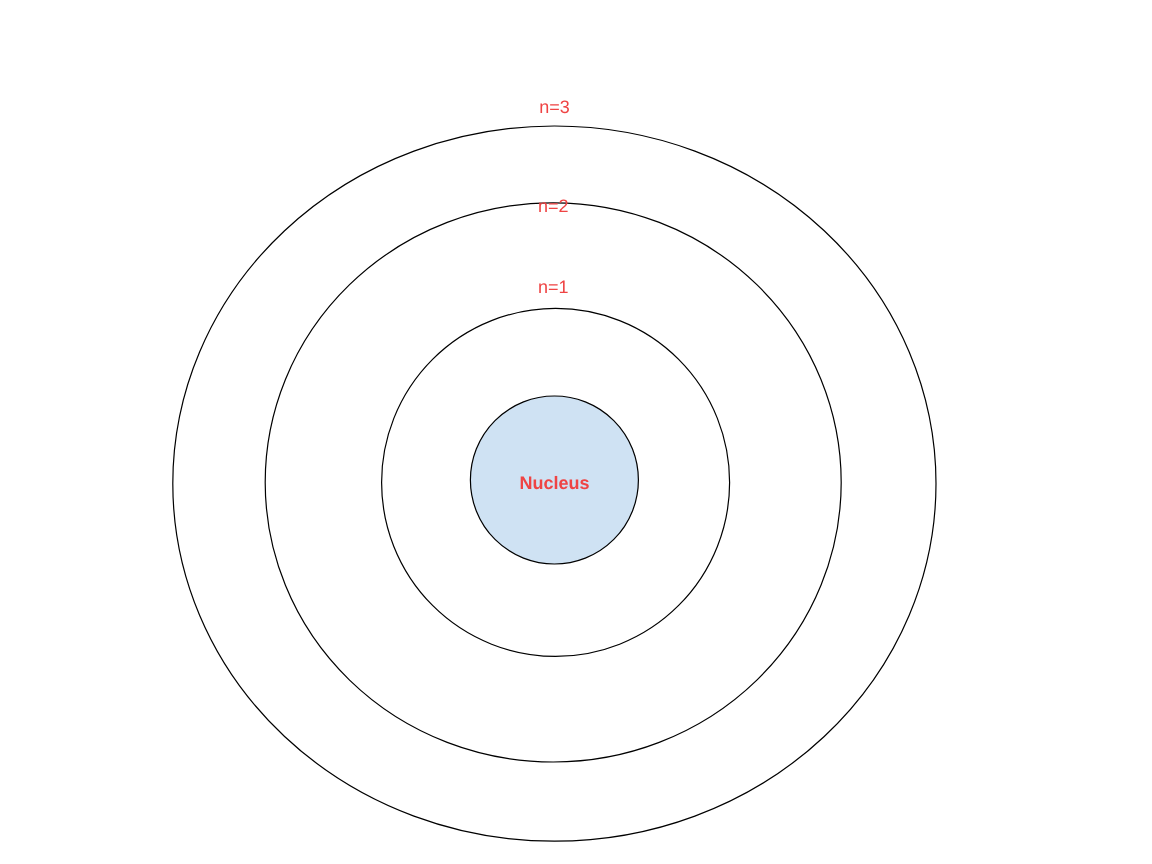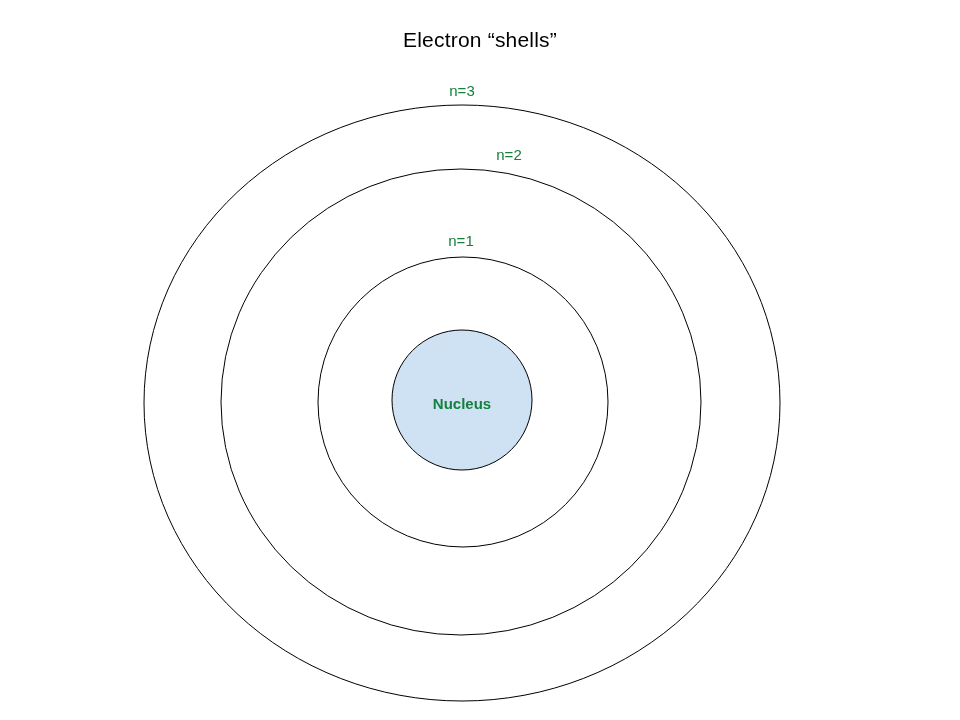--- a/index.html
+++ b/index.html
@@ -30,39 +30,38 @@
       width: 100%;
       text-align: center;
       font-size: 21px;
       color: #000000;
       letter-spacing: 0.2px;
     }
     .label {
       position: absolute;
       transform: translate(-50%, -50%);
       font-size: 15px;
-      color: #15803d;
+      color: #ef4444;
       white-space: nowrap;
     }
   </style>
 </head>
 <body>
 
 <div class="slide">
 
   <svg class="diagram-svg" width="960" height="720" viewBox="0 0 960 720">
     <ellipse cx="462" cy="403" rx="318" ry="298" fill="none" stroke="#000000" stroke-width="1"></ellipse>
     <ellipse cx="461" cy="402" rx="240" ry="233" fill="none" stroke="#000000" stroke-width="1"></ellipse>
     <circle cx="463" cy="402" r="145" fill="none" stroke="#000000" stroke-width="1"></circle>
     <circle cx="462" cy="400" r="70" stroke="#000000" stroke-width="1" fill="#cfe2f3"></circle>
   </svg>
 
-  <div class="title">Electron “shells”</div>
 
   <div class="label" style="left:462px; top:90px;">n=3</div>
 
-  <div class="label" style="left:461px; top:154px;margin-left:48px;">n=2</div>
+  <div class="label" style="left:461px; top:172px;">n=2</div>
 
   <div class="label" style="left:461px; top:240px;">n=1</div>
 
   <div class="label" style="left:462px; top:403px;font-weight:bold;">Nucleus</div>
 
 </div>
 
 </body></html>

